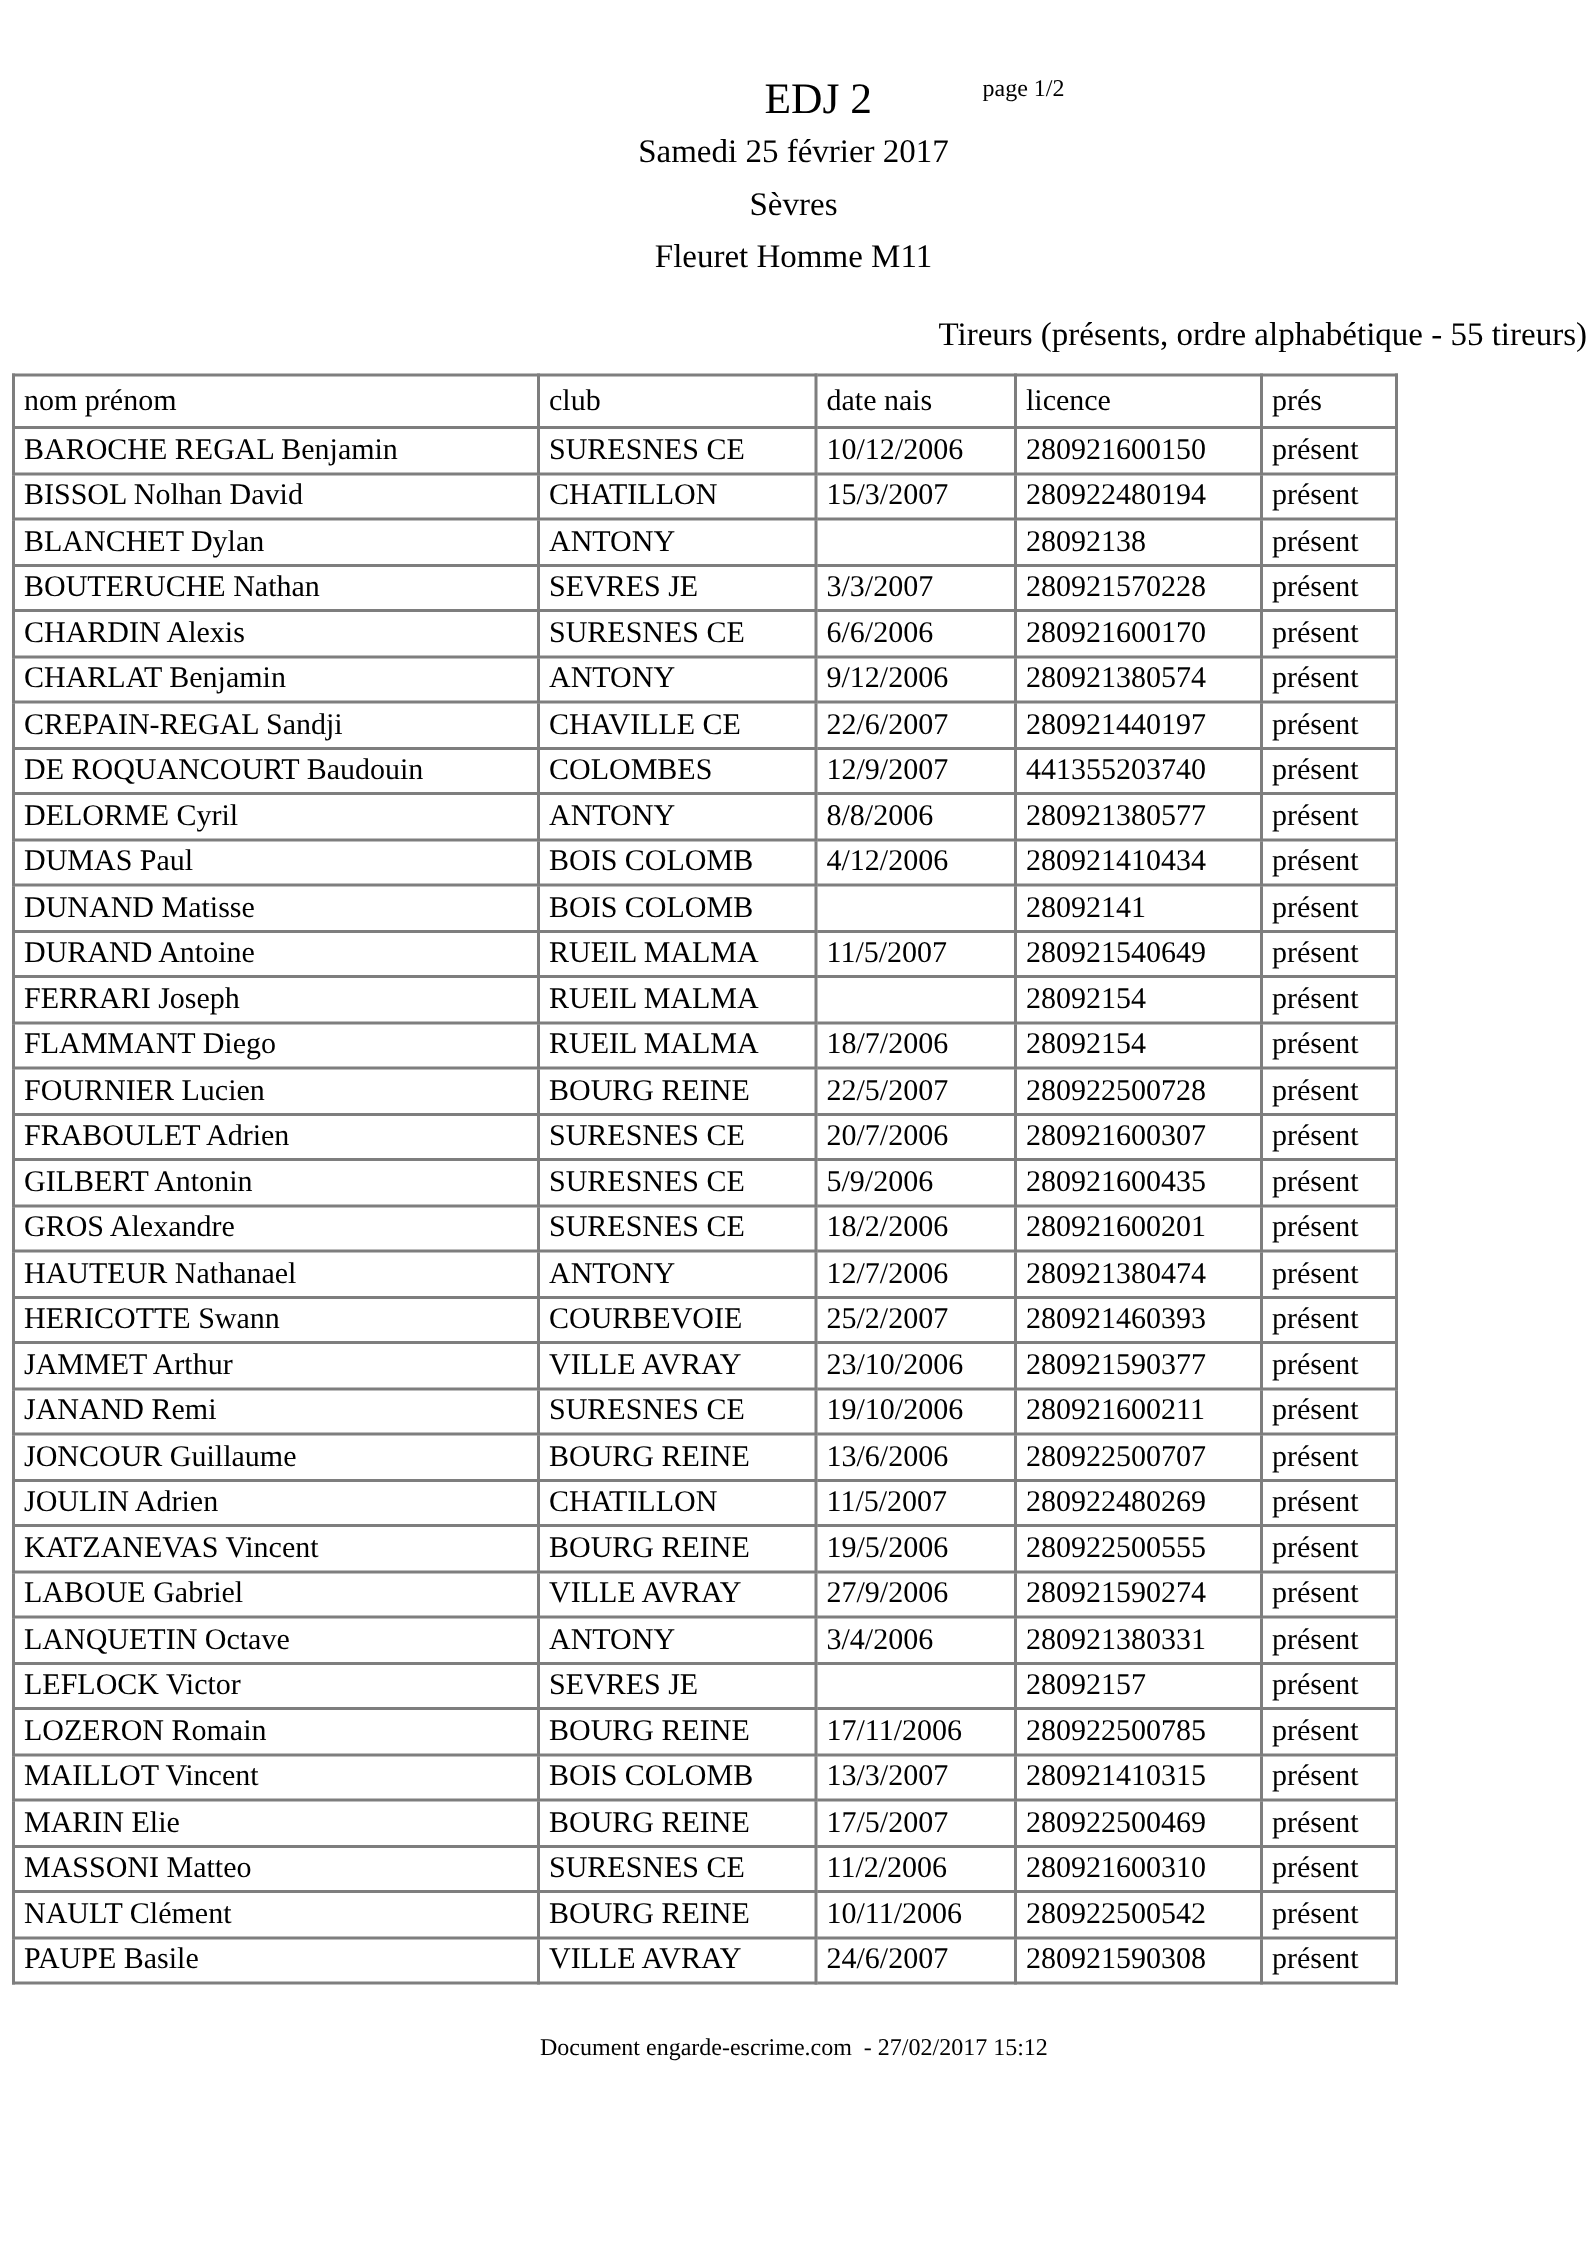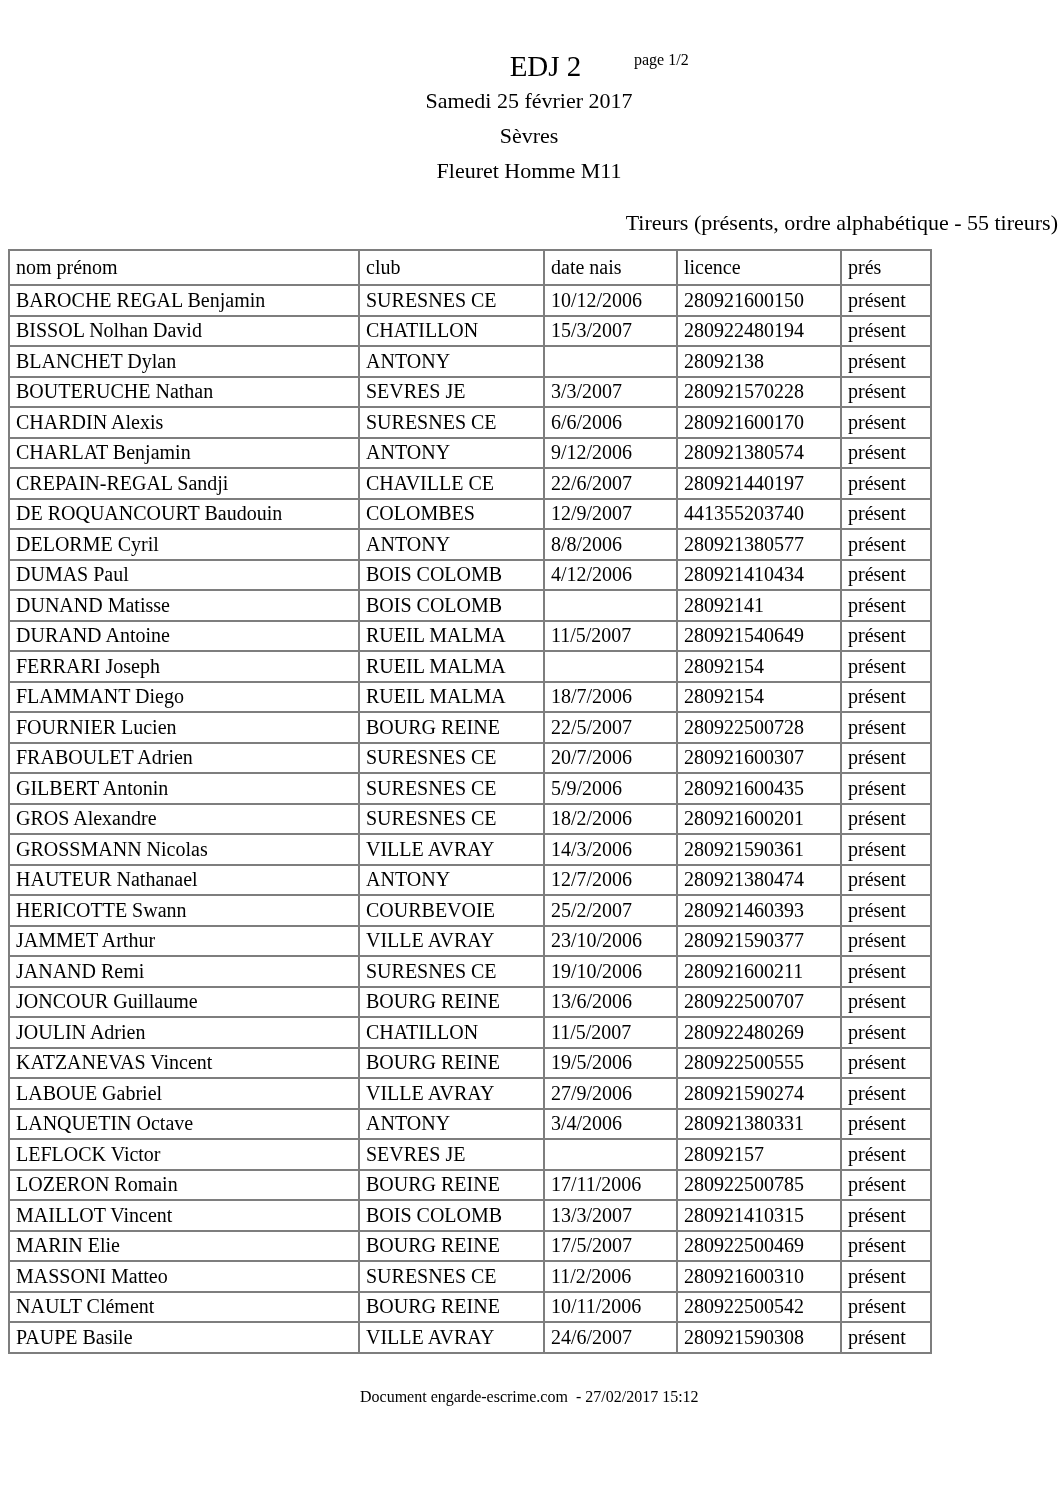--- a/index.html
+++ b/index.html
@@ -20,21 +20,21 @@
     text-align: center;
     padding-top: 50px;
   }
   .doc-title {
     font-size: 29px;
     line-height: 33px;
     margin-left: 33px;
   }
   .page-indicator {
     position: absolute;
-    left: 634px;
+    left: 655px;
     top: 51px;
     font-size: 16px;
   }
   .sub-line {
     font-size: 22px;
     line-height: 35px;
   }
   .tireurs-line {
     margin-top: 20px;
     margin-left: 358px;
@@ -228,27 +228,20 @@
         <td class="c4">présent</td>
       </tr>
       <tr>
         <td class="c0">GROS Alexandre</td>
         <td class="c1">SURESNES CE</td>
         <td class="c2">18/2/2006</td>
         <td class="c3">280921600201</td>
         <td class="c4">présent</td>
       </tr>
       <tr>
-        <td class="c0">GROSSMANN Nicolas</td>
-        <td class="c1">VILLE AVRAY</td>
-        <td class="c2">14/3/2006</td>
-        <td class="c3">280921590361</td>
-        <td class="c4">présent</td>
-      </tr>
-      <tr>
         <td class="c0">HAUTEUR Nathanael</td>
         <td class="c1">ANTONY</td>
         <td class="c2">12/7/2006</td>
         <td class="c3">280921380474</td>
         <td class="c4">présent</td>
       </tr>
       <tr>
         <td class="c0">HERICOTTE Swann</td>
         <td class="c1">COURBEVOIE</td>
         <td class="c2">25/2/2007</td>

